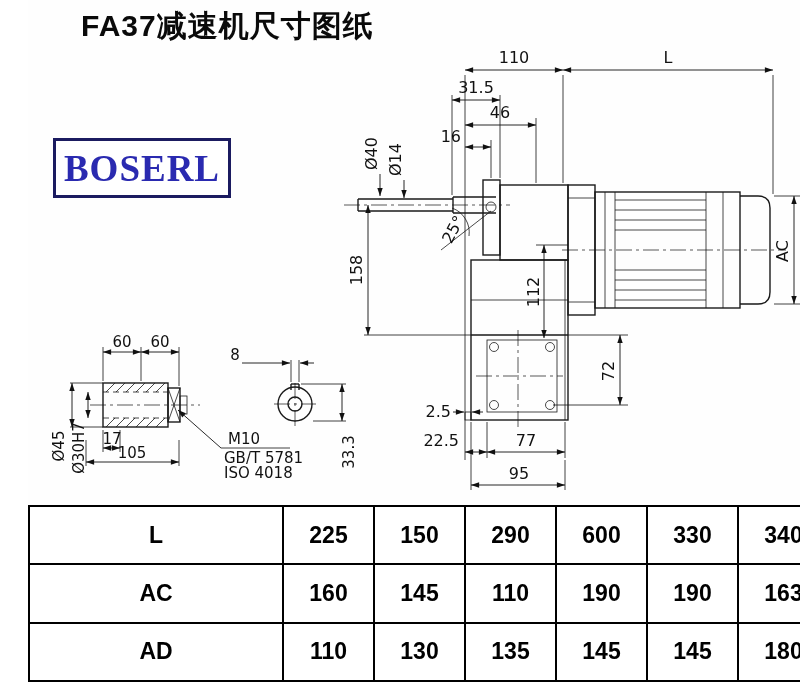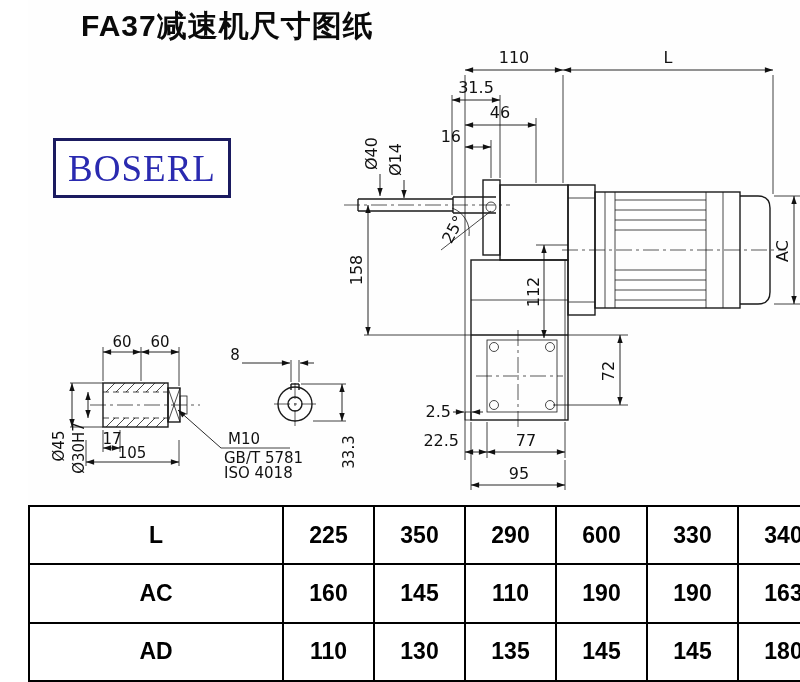--- a/index.html
+++ b/index.html
@@ -2,21 +2,21 @@
 <html><head>
 <meta charset="utf-8">
 <style>
   html,body{margin:0;padding:0;background:#ffffff;}
   .page{position:relative;width:800px;height:682px;background:#fefefe;overflow:hidden;
         font-family:"Liberation Sans",sans-serif;margin-left:28px;}
   .title{position:absolute;left:53px;top:6px;font-size:30px;font-weight:700;color:#0a0a0a;
          letter-spacing:1px;}
   .logo{position:absolute;left:25px;top:138px;width:172px;height:54px;border:3px solid #1b1b60;
         background:#fff;display:flex;align-items:center;justify-content:center;}
-  .logo span{font-family:"Liberation Serif",serif;font-size:37px;font-weight:400;color:#2a2ab0;
+  .logo span{font-family:"Liberation Serif",serif;font-size:37px;font-weight:700;color:#2a2ab0;
         letter-spacing:1px;}
   svg.drawing{position:absolute;left:0;top:0;}
   
   .ol{stroke:#1a1a1a;stroke-width:1.4;fill:none;}
   .thin{stroke:#1a1a1a;stroke-width:0.8;fill:none;}
   .xl{stroke:#111;stroke-width:0.8;fill:none;}
   .cl{stroke:#111;stroke-width:0.7;fill:none;stroke-dasharray:16 4 3 4;}
   .dash{stroke:#1a1a1a;stroke-width:0.8;fill:none;stroke-dasharray:6 4;}
   .dl{stroke:#111;stroke-width:0.9;fill:none;marker-start:url(#arr);marker-end:url(#arr);}
   .dl1{stroke:#111;stroke-width:0.9;fill:none;marker-end:url(#arr);}
@@ -242,21 +242,21 @@
         <col style="width:91px">
         <col style="width:91px">
       <col style="width:91px">
         <col style="width:91px">
         <col style="width:91px">
     </colgroup>
     <tbody>
       <tr class="r-data">
         <td>L</td>
         <td>225</td>
-        <td>350</td>
+        <td>150</td>
         <td>290</td>
         <td>600</td>
         <td>330</td>
         <td>340</td>
       </tr>
       <tr class="r-data">
         <td>AC</td>
         <td>160</td>
         <td>145</td>
         <td>110</td>

